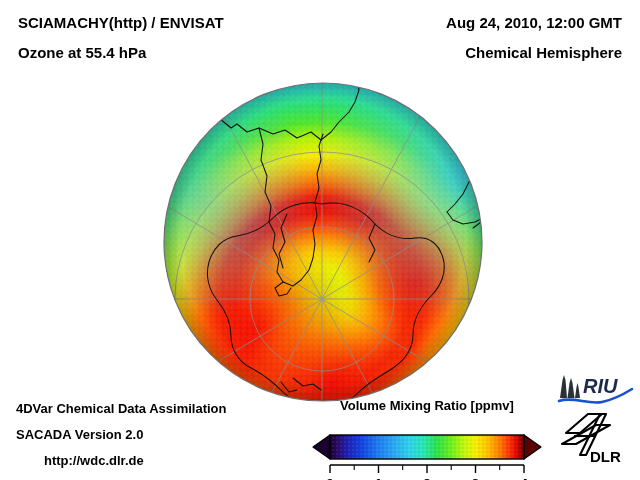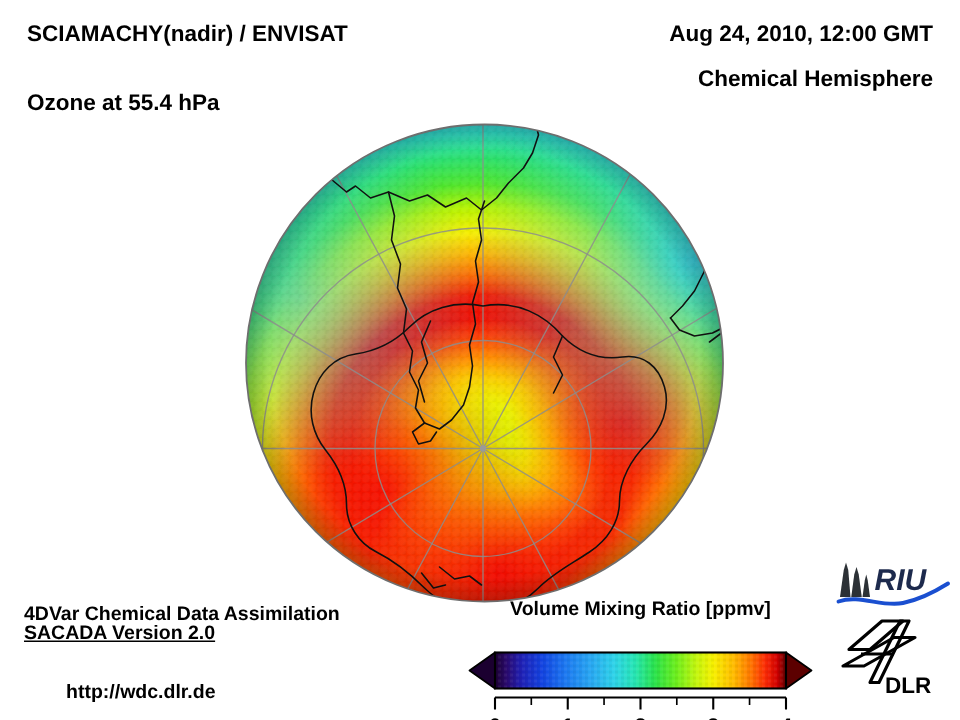--- a/index.html
+++ b/index.html
@@ -19,36 +19,36 @@
   
   .hdr {
     position: absolute;
     font-size: 15px;
     font-weight: bold;
     color: #000000;
     white-space: nowrap;
     letter-spacing: 0px;
   }
   #hdr-instrument { left: 18px;  top: 14px; }
-  #hdr-quantity   { left: 18px;  top: 60px; }
+  #hdr-quantity   { left: 18px;  top: 44px; }
   #hdr-date       { right: 18px; top: 14px; text-align: right; margin-left: 16px; }
   #hdr-region     { right: 18px; top: 44px; text-align: right; }
 
   
   .ftr {
     position: absolute;
     left: 16px;
     font-size: 13px;
     font-weight: bold;
     color: #000000;
     white-space: nowrap;
     text-align: center;
   }
   #ftr-line1 { top: 401px; }
-  #ftr-line2 { top: 414px; text-decoration: underline; }
+  #ftr-line2 { top: 427px; }
   #ftr-line3 { top: 453px; margin-left: 28px; }
 
   
   #globe-wrap {
     position: absolute;
     left: 163px;
     top: 82px;
     width: 320px;
     height: 320px;
   }
@@ -85,21 +85,21 @@
     top: 412px;
     width: 72px;
     height: 54px;
   }
 </style>
 </head>
 <body>
 
 <div id="page">
 
-  <div class="hdr" id="hdr-instrument">SCIAMACHY(nadir) / ENVISAT</div>
+  <div class="hdr" id="hdr-instrument">SCIAMACHY(http) / ENVISAT</div>
   <div class="hdr" id="hdr-quantity">Ozone at 55.4 hPa</div>
   <div class="hdr" id="hdr-date">Aug 24, 2010, 12:00 GMT</div>
   <div class="hdr" id="hdr-region">Chemical Hemisphere</div>
 
   <div id="globe-wrap">
     <svg id="globe-svg" width="320" height="320" viewBox="0 0 320 320">
       <defs>
         <clipPath id="discClip">
           <circle cx="160" cy="160" r="159"></circle>
         </clipPath>

